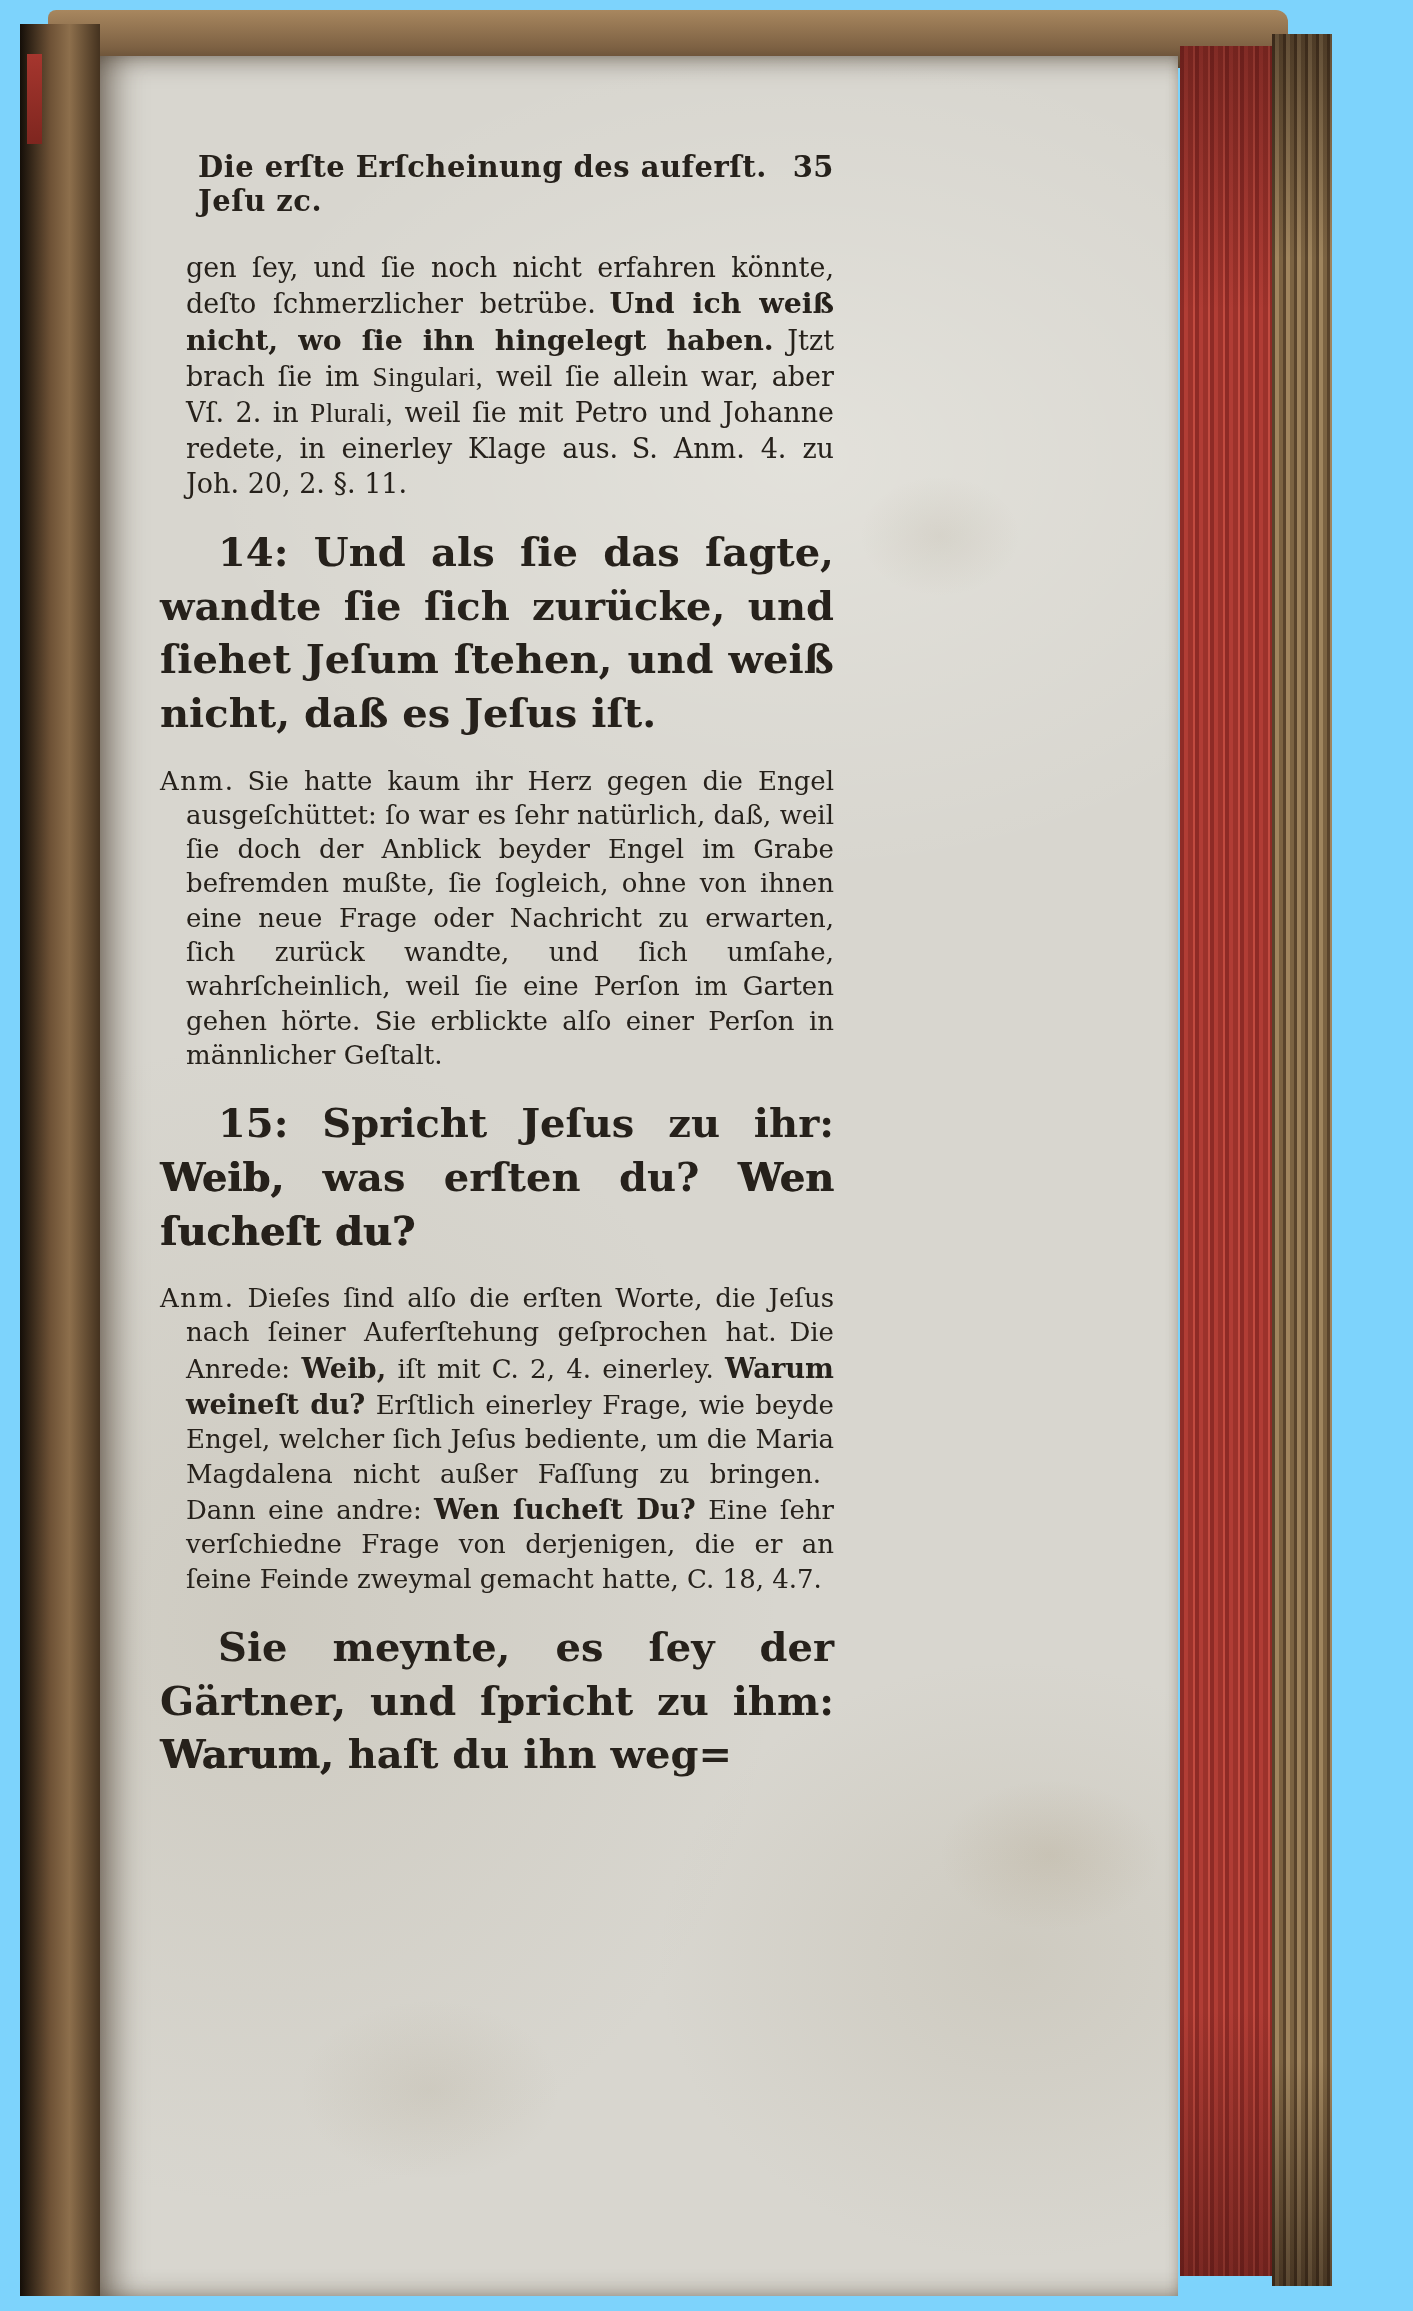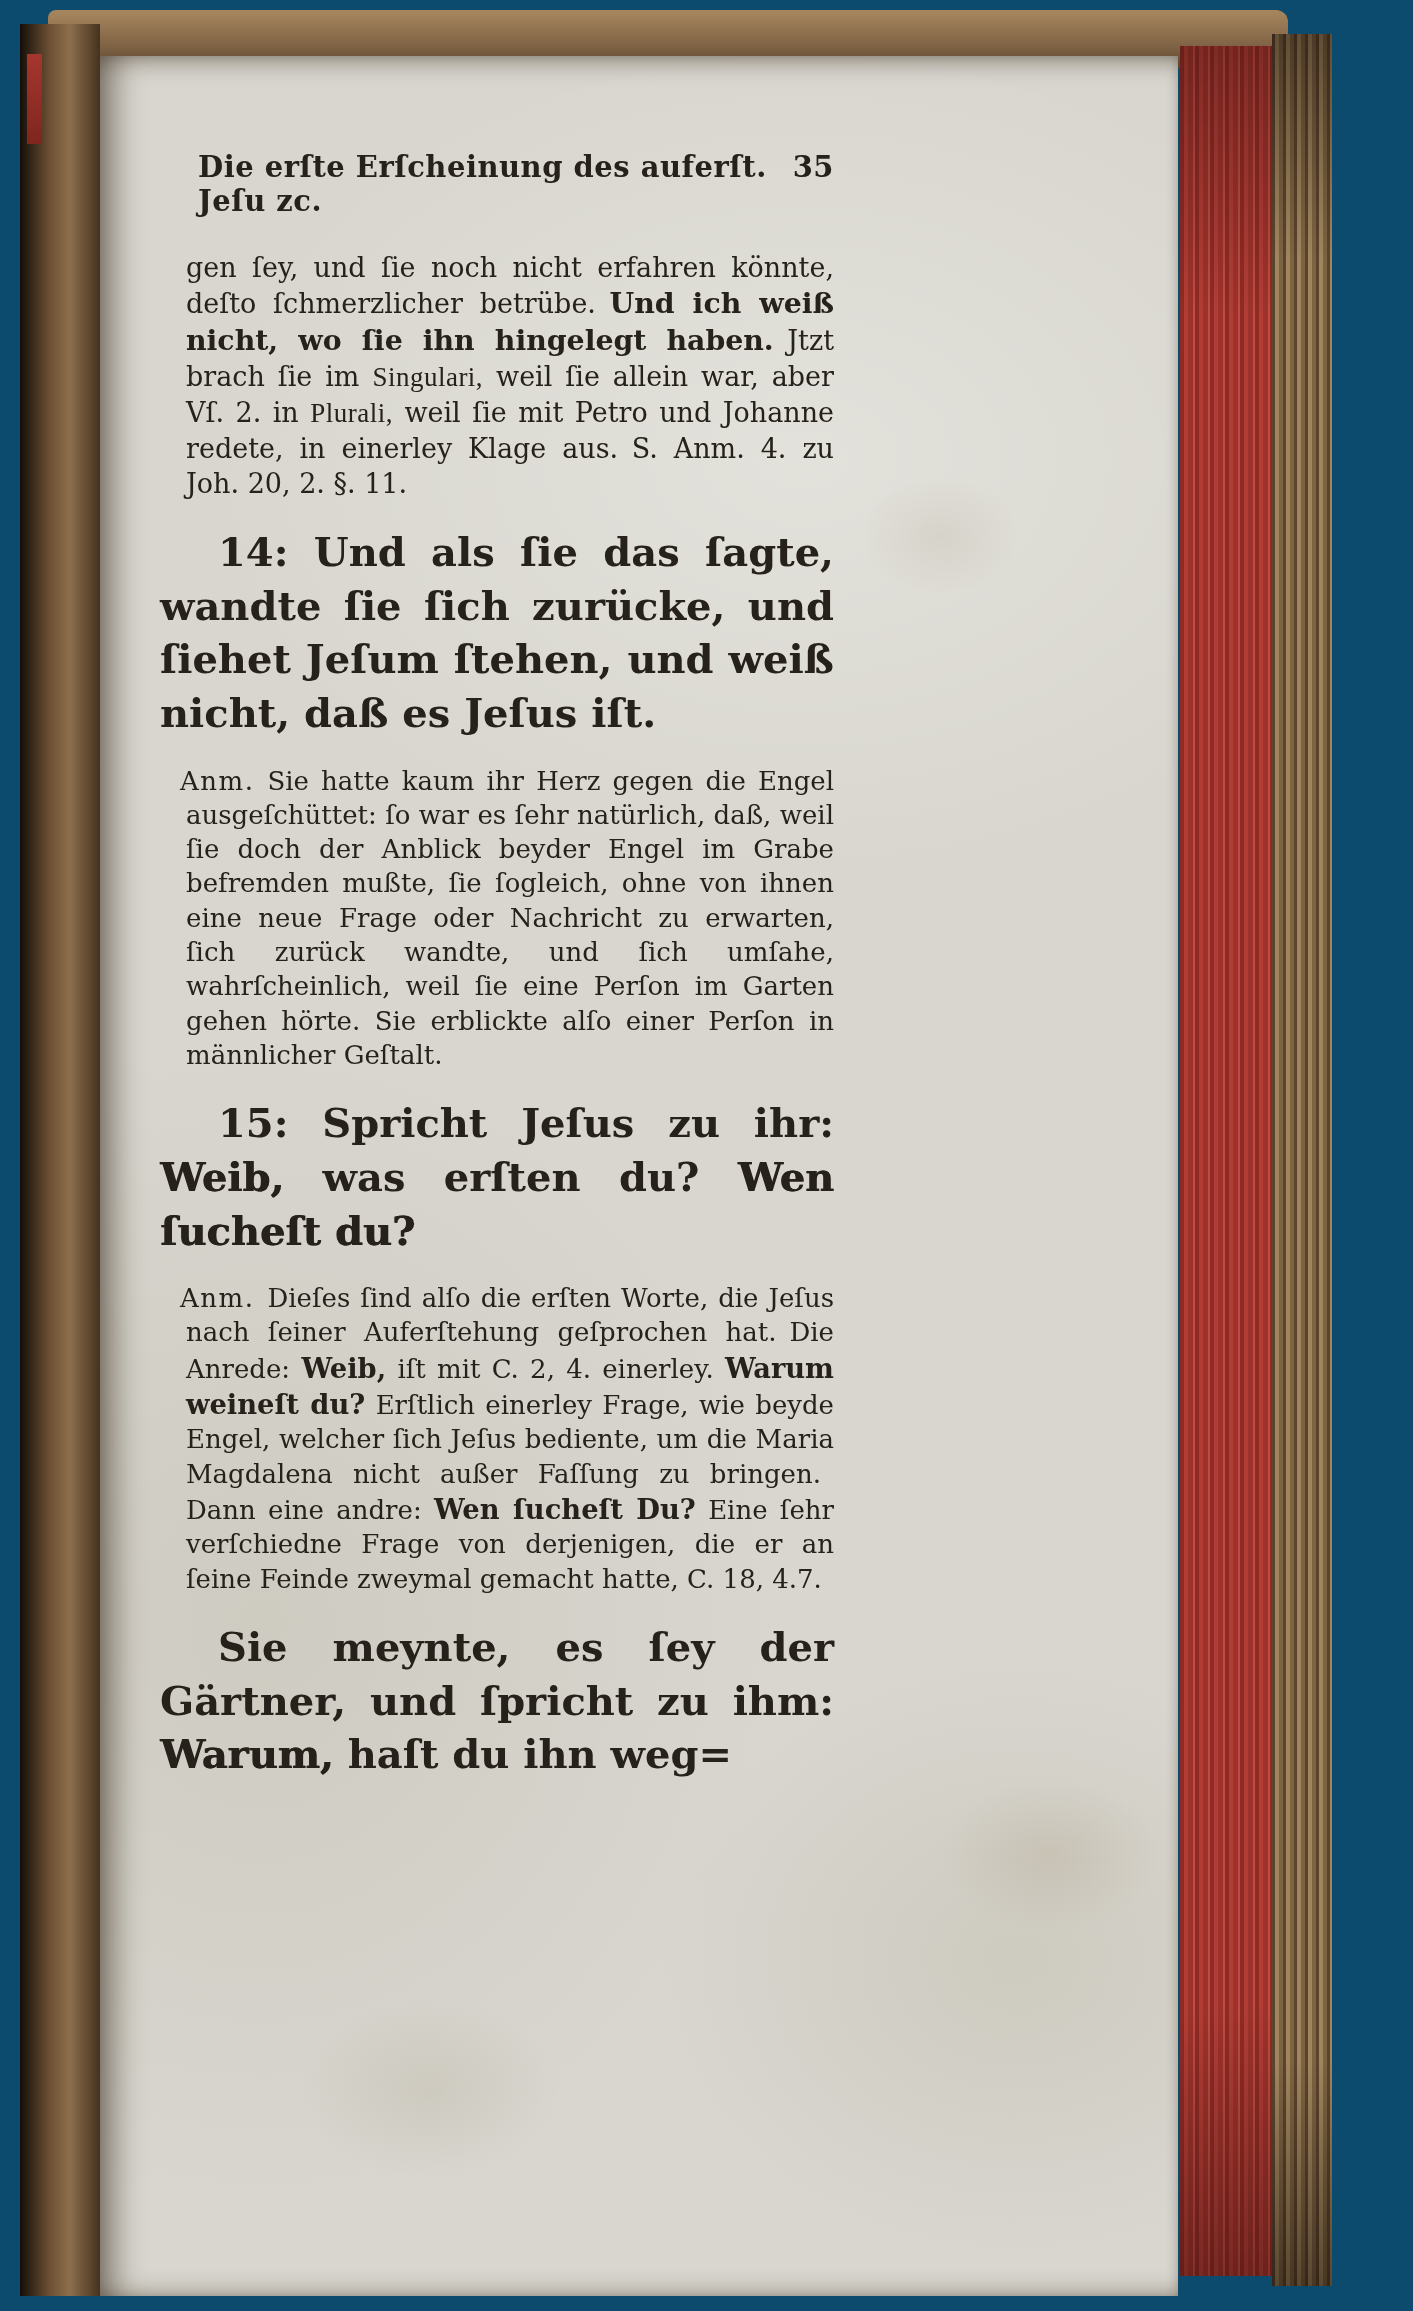--- a/index.html
+++ b/index.html
@@ -1,18 +1,18 @@
 <!DOCTYPE html>
 <html lang="de" style="--paper: #d8d6cf; --ink: #26211b;"><head>
 <meta charset="utf-8">
 <style>
   html, body { margin:0; padding:0; background:#000; }
   .photo {
     position:relative; width:1413px; height:2311px;
-    background:#0c4a6e; overflow:hidden;
+    background:#7dd3fc; overflow:hidden;
     font-family:"DejaVu Serif", serif;
   }
   
   .top-edge {
     position:absolute; left:48px; top:10px; width:1240px; height:58px;
     background:linear-gradient(180deg,#a8875f,#7d6143 65%,#5a452e);
     border-radius:8px 12px 2px 2px;
   }
   
   .binding-strip {
@@ -75,21 +75,21 @@
   .block.annotation {
     font-size:26px; line-height:1.32;
     margin-left:-26px; padding-left:26px; text-indent:-26px;
   }
   .block.verse {
     font-size:40px; line-height:1.34; font-weight:bold;
     margin:24px 0 24px -26px; width:674px; text-indent:58px;
   }
   .seg-emphasis { font-weight:bold; font-size:1.05em; }
   .seg-roman { font-family:"Liberation Serif", serif; letter-spacing:.5px; }
-  .seg-label { letter-spacing:1.5px;margin-left:20px; }
+  .seg-label { letter-spacing:1.5px; }
   .seg-strong { text-shadow:.7px 0 0 currentColor; }
 </style>
 </head>
 <body>
 
 <div class="photo">
   <div class="top-edge"></div>
   <div class="binding-strip"></div>
   <div class="red-head"></div>
 

